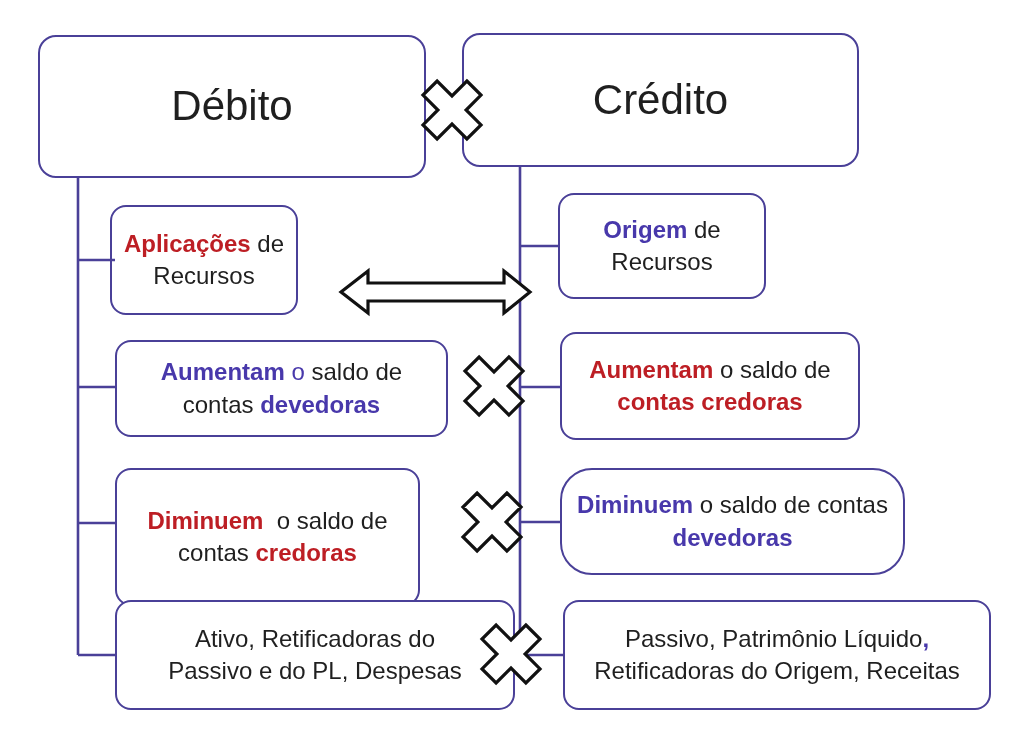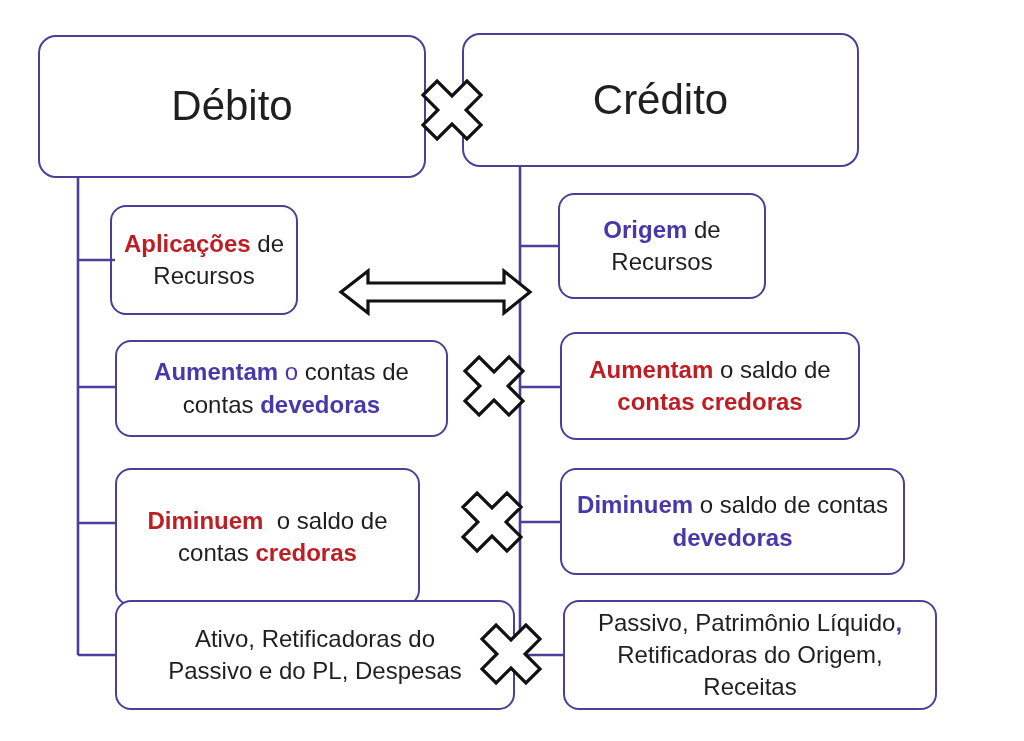--- a/index.html
+++ b/index.html
@@ -43,42 +43,42 @@
   <div class="box" style="left:110px;top:205px;width:188px;height:110px;">
       <div class="line"><span class="red">Aplicações</span><span> de</span></div>
       <div class="line"><span>Recursos</span></div>
     </div>
   <div class="box" style="left:558px;top:193px;width:208px;height:106px;">
       <div class="line"><span class="purple">Origem</span><span> de</span></div>
       <div class="line"><span>Recursos</span></div>
     </div>
 
   <div class="box" style="left:115px;top:340px;width:333px;height:97px;">
-      <div class="line"><span class="purple">Aumentam</span><span class="purple-reg"> o</span><span> contas de</span></div>
+      <div class="line"><span class="purple">Aumentam</span><span class="purple-reg"> o</span><span> saldo de</span></div>
       <div class="line"><span>contas </span><span class="purple">devedoras</span></div>
     </div>
   <div class="box" style="left:560px;top:332px;width:300px;height:108px;">
       <div class="line"><span class="red">Aumentam</span><span> o saldo de</span></div>
       <div class="line"><span class="red">contas credoras</span></div>
     </div>
 
   <div class="box" style="left:115px;top:468px;width:305px;height:138px;">
       <div class="line"><span class="red">Diminuem</span><span> &nbsp;o saldo de</span></div>
       <div class="line"><span>contas </span><span class="red">credoras</span></div>
     </div>
-  <div class="box" style="left:560px;top:468px;width:345px;height:107px;">
+  <div class="box" style="left:560px;top:468px;width:345px;height:107px;border-radius:32px;">
       <div class="line"><span class="purple">Diminuem</span><span> o saldo de contas</span></div>
       <div class="line"><span class="purple">devedoras</span></div>
     </div>
 
   <div class="box" style="left:115px;top:600px;width:400px;height:110px;">
       <div class="line"><span>Ativo, Retificadoras do</span></div>
       <div class="line"><span>Passivo e do PL, Despesas</span></div>
     </div>
-  <div class="box" style="left:563px;top:600px;width:374px;height:110px;">
+  <div class="box" style="left:563px;top:600px;width:428px;height:110px;">
       <div class="line"><span>Passivo, Patrimônio Líquido</span><span class="purple">,</span></div>
       <div class="line"><span>Retificadoras do Origem, Receitas</span></div>
     </div>
 
   <svg class="connectors" viewBox="0 0 1024 741" width="1024" height="741">
     <g>
       <path class="trunk" d="M78,178 L78,655"></path>
       <path class="trunk" d="M78,260 H115"></path>
       <path class="trunk" d="M78,387 H115"></path>
       <path class="trunk" d="M78,523 H115"></path>

